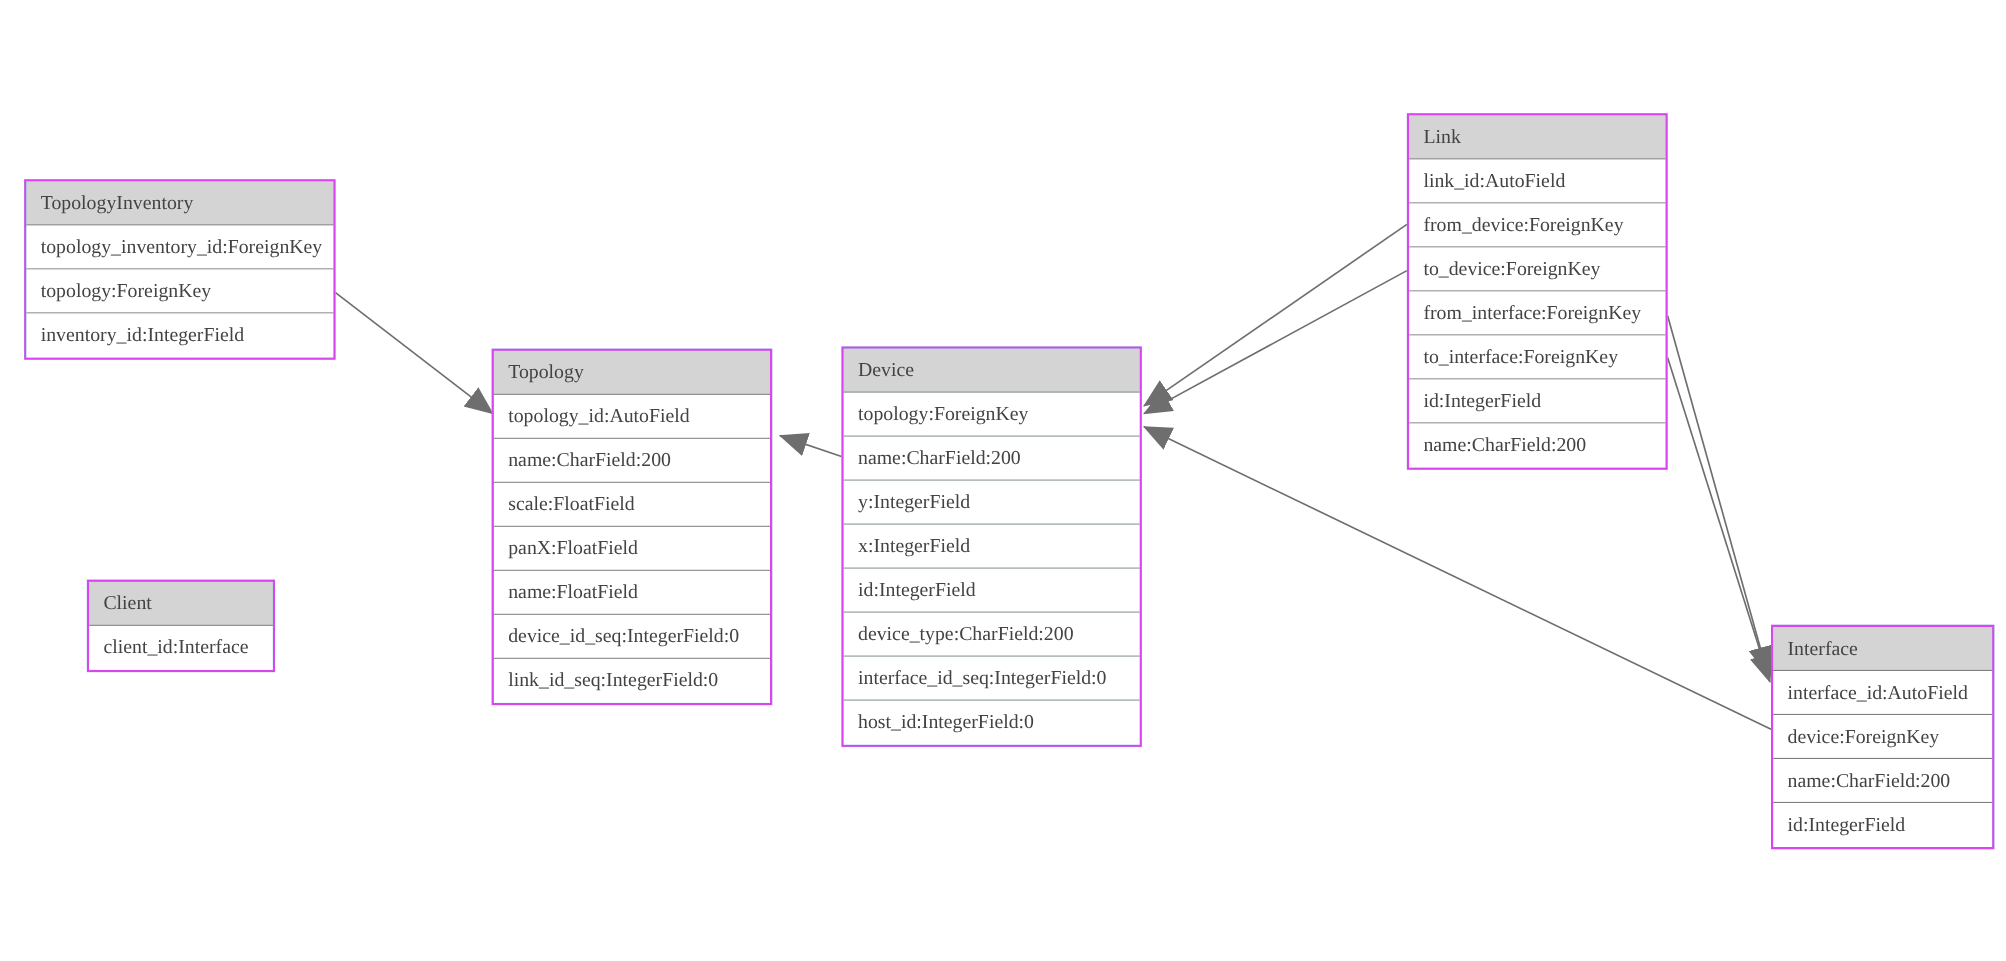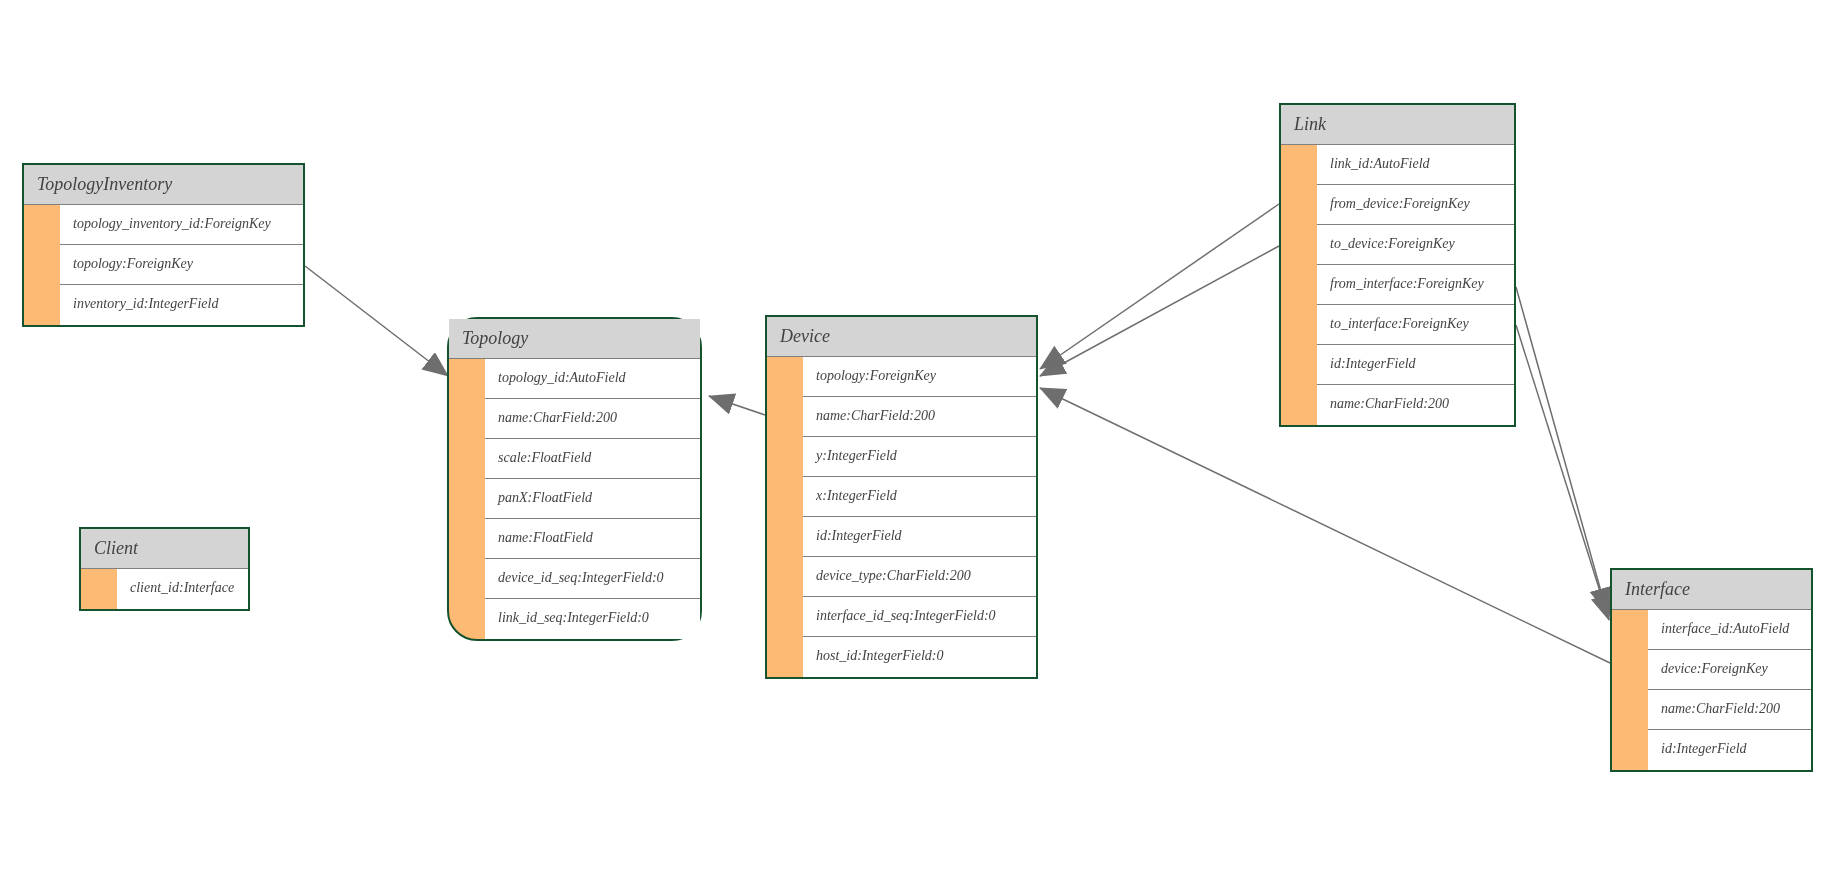--- a/index.html
+++ b/index.html
@@ -14,50 +14,48 @@
     overflow: hidden;
   }
   .svg-layer {
     position: absolute;
     left: 0; top: 0;
     width: 1824px; height: 874px;
     pointer-events: none;
   }
   .entity {
     position: absolute;
-    background: #fdba74;
-    border: 2px solid #14532d;
-    font-style: italic;
+    background: #5eead4;
+    border: 2px solid #d946ef;
   }
   .entity .th {
     height: 40px;
     line-height: 38px;
     background: #d4d4d4;
     border-bottom: 1px solid #7f7f7f;
     padding-left: 13px;
     font-size: 18px;
     white-space: nowrap;
     overflow: hidden;
   }
   .entity .tr {
     height: 40px;
     line-height: 38px;
     background: #ffffff;
     border-bottom: 1px solid #7f7f7f;
     padding-left: 13px;
-    font-size: 14px;
+    font-size: 18px;
     white-space: nowrap;
     overflow: hidden;
-    margin-left: 36px;
   }
   .entity .tr:last-child { border-bottom: none; }
 
   
   #t-topology-inventory { left: 22px;   top: 163px; width: 283px; }
-  #t-topology           { left: 447px;  top: 317px; width: 255px; border-radius: 30px; }
+  #t-topology           { left: 447px;  top: 317px; width: 255px; }
   #t-client             { left: 79px;   top: 527px; width: 171px; }
   #t-device             { left: 765px;  top: 315px; width: 273px; }
   #t-link               { left: 1279px; top: 103px; width: 237px; }
   #t-interface          { left: 1610px; top: 568px; width: 203px; }
 </style>
 </head>
 <body>
 
 <div class="canvas">
 

